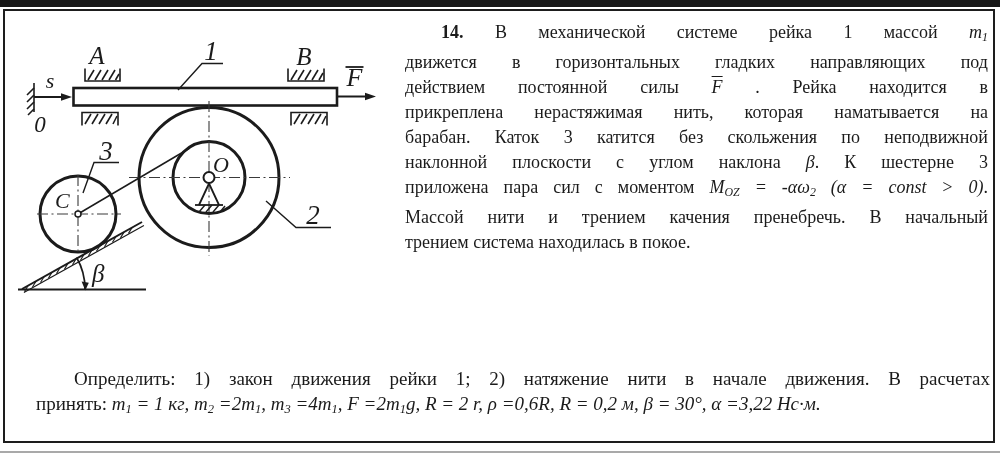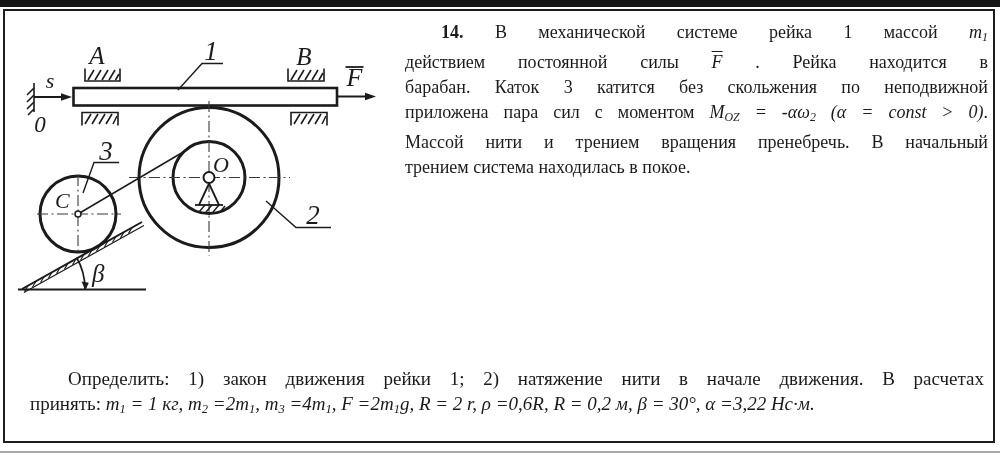--- a/index.html
+++ b/index.html
@@ -4,21 +4,21 @@
 <style>
   html,body{margin:0;padding:0;background:#e8e8e8;}
   #page{position:relative;width:1000px;height:455px;background:#ffffff;overflow:hidden;
         font-family:"Liberation Serif","DejaVu Serif",serif;color:#1b1b1b;}
   #topbar{position:absolute;left:0;top:0;width:1000px;height:7px;background:#171717;}
   #frame{position:absolute;left:3px;top:9px;width:992px;height:434px;border:2px solid #1d1d1d;box-sizing:border-box;}
   #botline{position:absolute;left:0;top:451px;width:1000px;height:2px;background:#a9a9a9;}
   #fig{position:absolute;left:0;top:0;width:400px;height:455px;}
   .para{position:absolute;}
   #p1{left:405px;top:20px;width:583px;font-size:18px;line-height:25.1px;}
-  #p2{left:30px;top:366px;width:954px;font-size:19px;line-height:25px;}
+  #p2{left:36px;top:366px;width:954px;font-size:19px;line-height:25px;}
   .tline{text-align:justify;text-align-last:justify;white-space:normal;}
   #p1 .tline:first-child{text-indent:36px;}
   #p2 .tline:first-child{text-indent:38px;}
   #p1 .tline:last-child,#p2 .tline:last-child{text-align-last:left;}
   .s-b{font-weight:bold;}
   .s-i{font-style:italic;}
   .s-isub{font-style:italic;font-size:66%;vertical-align:-0.22em;}
   .s-iov{font-style:italic;text-decoration:overline;}
   .dlabel{font-family:"Liberation Serif","DejaVu Serif",serif;font-style:italic;fill:#1b1b1b;}
   svg line,svg path,svg circle,svg polyline{vector-effect:none;}
@@ -158,24 +158,27 @@
 
     <g>
       <path d="M 76.6 257.5 A 63 63 0 0 1 85 289" fill="none" stroke="#1b1b1b" stroke-width="1.7"></path>
       <polygon points="85.3,290.5 81.6,281.6 88.8,282.8" fill="#1b1b1b"></polygon>
     </g>
     <text class="dlabel" x="92" y="282" font-size="25">β</text>
   </svg>
 
   <div id="p1" class="para">
       <div class="tline"><span class="s-b">14.</span><span> В механической системе рейка 1 массой </span><span class="s-i">m</span><span class="s-isub">1</span></div>
+      <div class="tline"><span>движется в горизонтальных гладких направляющих под</span></div>
       <div class="tline"><span>действием постоянной силы </span><span class="s-iov">F</span><span> . Рейка находится в</span></div>
+      <div class="tline"><span>прикреплена нерастяжимая нить, которая наматывается на</span></div>
       <div class="tline"><span>барабан. Каток 3 катится без скольжения по неподвижной</span></div>
+      <div class="tline"><span>наклонной плоскости с углом наклона </span><span class="s-i">β</span><span>. К шестерне 3</span></div>
       <div class="tline"><span>приложена пара сил с моментом </span><span class="s-i">M</span><span class="s-isub">OZ</span><span class="s-i"> = -αω</span><span class="s-isub">2</span><span class="s-i"> (α = const &gt; 0)</span><span>.</span></div>
-      <div class="tline"><span>Массой нити и трением вращения пренебречь. В начальный</span></div>
+      <div class="tline"><span>Массой нити и трением качения пренебречь. В начальный</span></div>
       <div class="tline"><span>трением система находилась в покое.</span></div>
     </div>
   <div id="p2" class="para">
       <div class="tline"><span>Определить: 1) закон движения рейки 1; 2) натяжение нити в начале движения. В расчетах</span></div>
       <div class="tline"><span>принять: </span><span class="s-i">m</span><span class="s-isub">1</span><span class="s-i"> = 1 кг, m</span><span class="s-isub">2</span><span class="s-i"> =2m</span><span class="s-isub">1</span><span class="s-i">, m</span><span class="s-isub">3</span><span class="s-i"> =4m</span><span class="s-isub">1</span><span class="s-i">, F =2m</span><span class="s-isub">1</span><span class="s-i">g, R = 2 r, ρ =0,6R, R = 0,2 м, β = 30°, α =3,22 Нс·м.</span></div>
     </div>
 
   <div id="botline"></div>
 </div>
 

